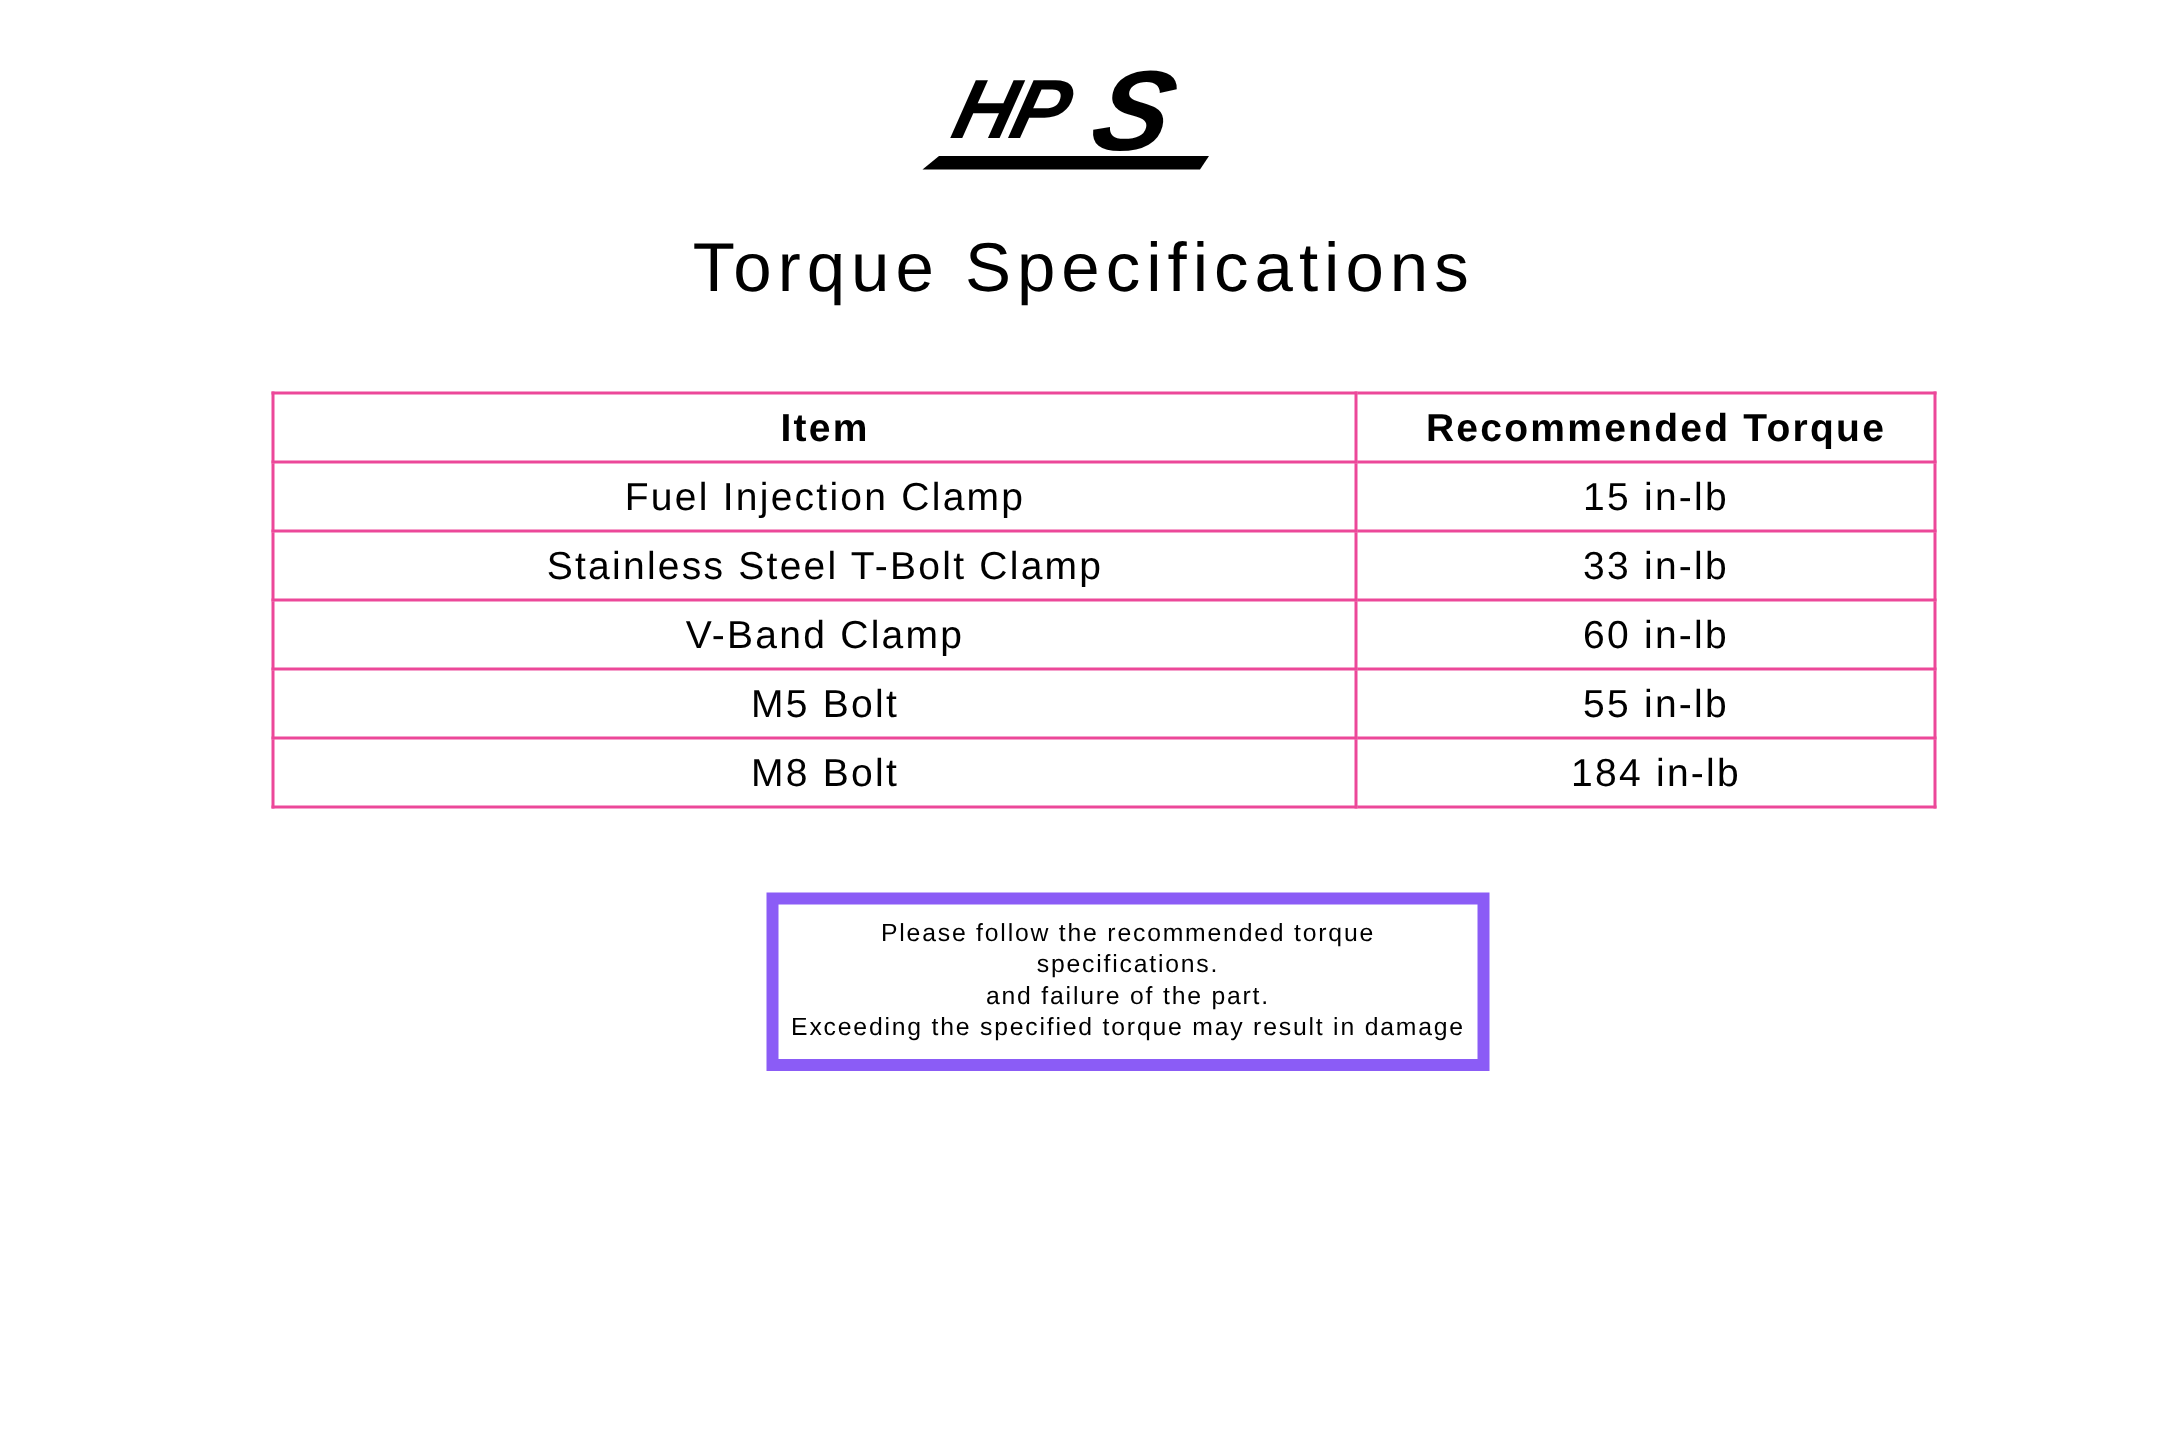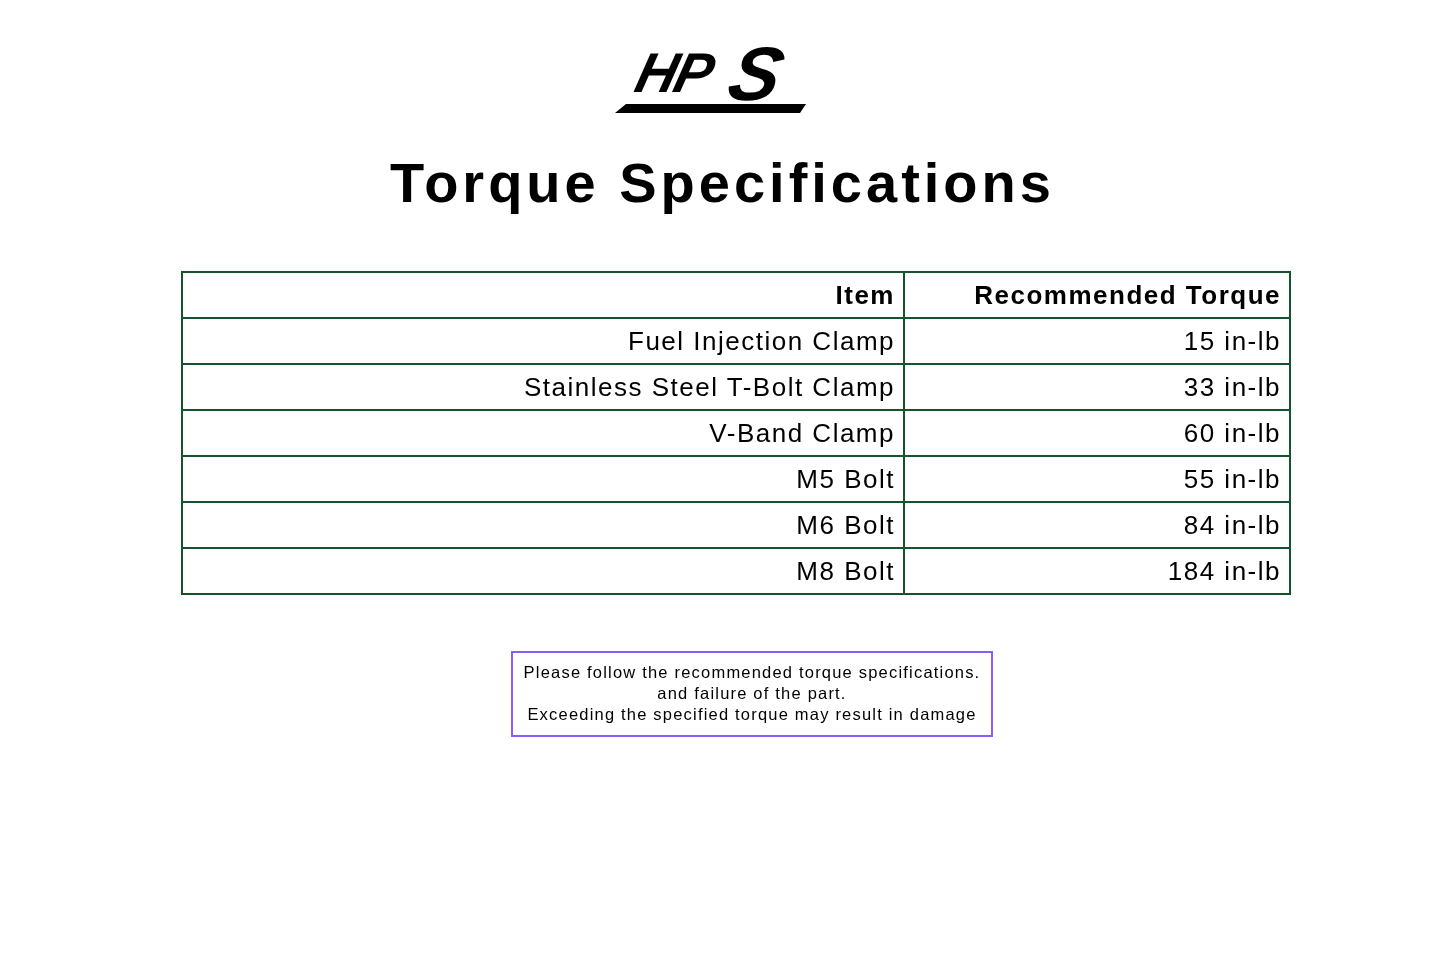--- a/index.html
+++ b/index.html
@@ -20,53 +20,53 @@
     padding-top: 38px;
     text-align: center;
   }
   .logo-svg {
     display: inline-block;
   }
   .page-title {
     margin: 0;
     margin-top: 24px;
     text-align: center;
-    font-size: 56px;
-    font-weight: 700;
+    font-size: 46px;
+    font-weight: 400;
     letter-spacing: 4px;
     color: #000000;
   }
   table.spec-table {
     border-collapse: collapse;
     table-layout: fixed;
     margin: 56px 0 0 181px;
     width: 1108px;
   }
   table.spec-table col.col-item { width: 722px; }
   table.spec-table col.col-torque { width: 386px; }
   table.spec-table th,
   table.spec-table td {
-    border: 2px solid #14532d;
+    border: 2px solid #ec4899;
     height: 44px;
     padding: 0 8px 0 22px;
     font-size: 26px;
     letter-spacing: 1.5px;
-    text-align: right;
+    text-align: center;
     vertical-align: middle;
     white-space: nowrap;
     overflow: hidden;
   }
   table.spec-table th {
     font-weight: bold;
   }
   .note-box {
     box-sizing: border-box;
     width: 482px;
     margin: 56px 0 0 511px;
-    border: 2px solid #8b5cf6;
+    border: 8px solid #8b5cf6;
     padding: 9px 6px 10px 6px;
     text-align: center;
   }
   .note-line {
     font-size: 16.5px;
     line-height: 21px;
     letter-spacing: 1.2px;
   }
 </style>
 </head>
@@ -109,24 +109,20 @@
         </tr>
         <tr>
           <td>V-Band Clamp</td>
           <td>60 in-lb</td>
         </tr>
         <tr>
           <td>M5 Bolt</td>
           <td>55 in-lb</td>
         </tr>
         <tr>
-          <td>M6 Bolt</td>
-          <td>84 in-lb</td>
-        </tr>
-        <tr>
           <td>M8 Bolt</td>
           <td>184 in-lb</td>
         </tr>
       </tbody>
   </table>
 
   <div class="note-box">
     <div class="note-line">Please follow the recommended torque specifications.</div>
     <div class="note-line">and failure of the part.</div>
     <div class="note-line">Exceeding the specified torque may result in damage</div>

